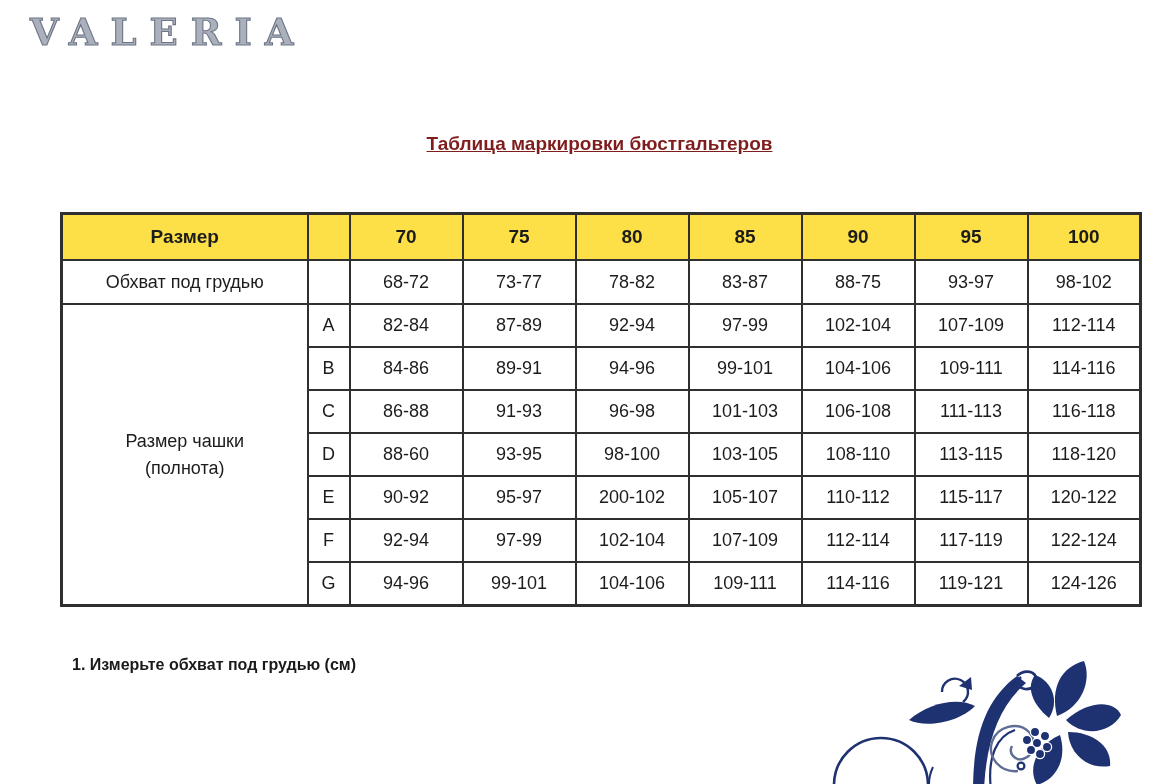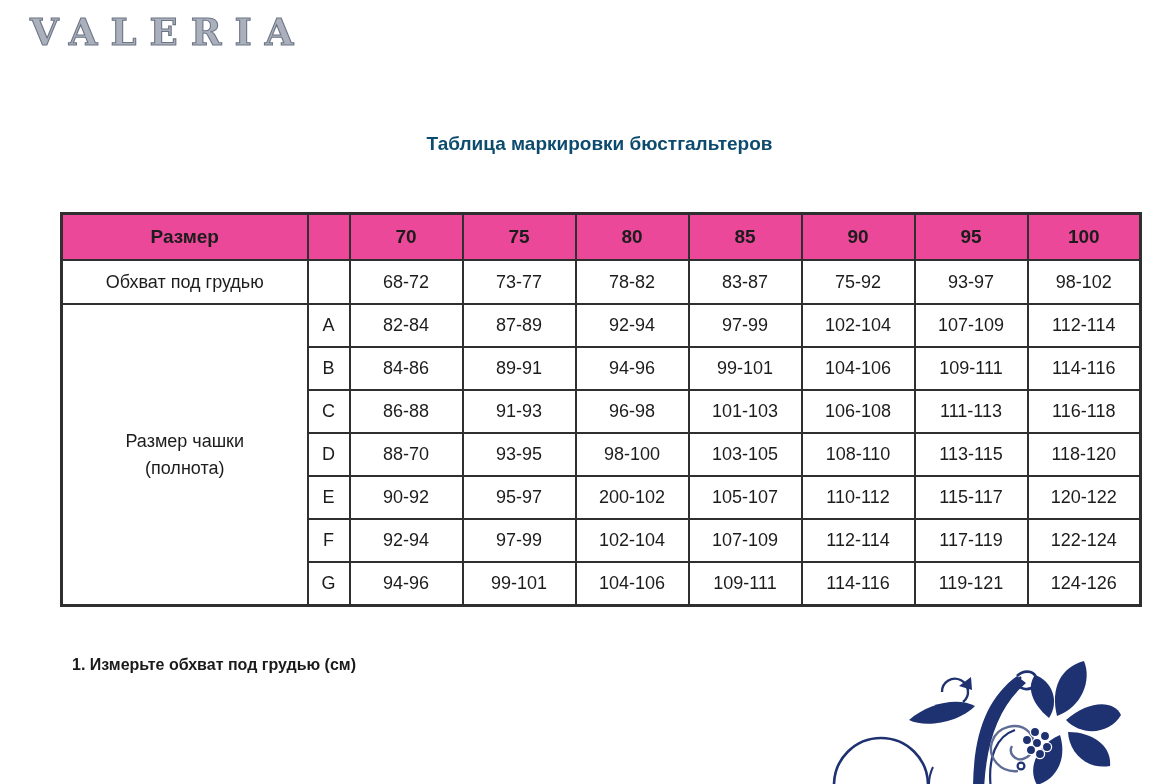--- a/index.html
+++ b/index.html
@@ -11,36 +11,36 @@
   .logo{
     position:absolute;left:30px;top:10px;
     font-family:"DejaVu Serif","Liberation Serif",serif;
     font-size:37px;font-weight:700;letter-spacing:13px;
     color:#aab0bc;-webkit-text-stroke:1.1px #6d7585;
     user-select:none;
   }
   
   .title{
     position:absolute;left:60px;width:1079px;top:133px;
-    text-align:center;font-size:19px;font-weight:700;color:#0c4a6e;
+    text-align:center;font-size:19px;font-weight:700;color:#7f1d1d;text-decoration:underline;
   }
   
   table.size-table{
     position:absolute;left:60px;top:212px;
     border-collapse:collapse;table-layout:fixed;width:1079px;
     border:3px solid #2f2f2f;
   }
   table.size-table td{
     border:2px solid #2f2f2f;
     font-size:18px;text-align:center;vertical-align:middle;
     padding:0;overflow:hidden;white-space:nowrap;
     font-weight:500;color:#1c1c1c;background:#ffffff;
   }
   td.lbl{ text-align:left;padding-left:13px;font-weight:700;font-size:19px; }
-  tr.hdr td{ height:44px;background:#ec4899;font-weight:700;font-size:19px; }
+  tr.hdr td{ height:44px;background:#fde047;font-weight:700;font-size:19px; }
   tr.underbust td{ height:42px; }
   tr.cuprow td{ height:41px; }
   td.peach{ background:#f9e3c1; }
   td.cupkey{ background:#cecadf;font-weight:700;font-size:18px; }
   td.spanlbl{
     background:#f9e3c1;text-align:left;padding-left:13px;
     font-weight:700;font-size:19px;line-height:1.45;white-space:normal;
   }
   
   .instructions{ position:absolute;left:72px;top:656px; }
@@ -83,21 +83,21 @@
       <td>95</td>
       <td>100</td>
     </tr>
     <tr class="underbust">
       <td class="lbl peach">Обхват под грудью</td>
       <td></td>
       <td>68-72</td>
       <td>73-77</td>
       <td>78-82</td>
       <td>83-87</td>
-      <td>75-92</td>
+      <td>88-75</td>
       <td>93-97</td>
       <td>98-102</td>
     </tr>
     <tr class="cuprow">
       <td class="spanlbl" rowspan="7">
         <span>Размер чашки</span><br>
         <span>(полнота)</span>
       </td>
       <td class="cupkey">A</td>
       <td>82-84</td>
@@ -123,21 +123,21 @@
       <td>86-88</td>
       <td>91-93</td>
       <td>96-98</td>
       <td>101-103</td>
       <td>106-108</td>
       <td>111-113</td>
       <td>116-118</td>
     </tr>
     <tr class="cuprow">
       <td class="cupkey">D</td>
-      <td>88-70</td>
+      <td>88-60</td>
       <td>93-95</td>
       <td>98-100</td>
       <td>103-105</td>
       <td>108-110</td>
       <td>113-115</td>
       <td>118-120</td>
     </tr>
     <tr class="cuprow">
       <td class="cupkey">E</td>
       <td>90-92</td>

